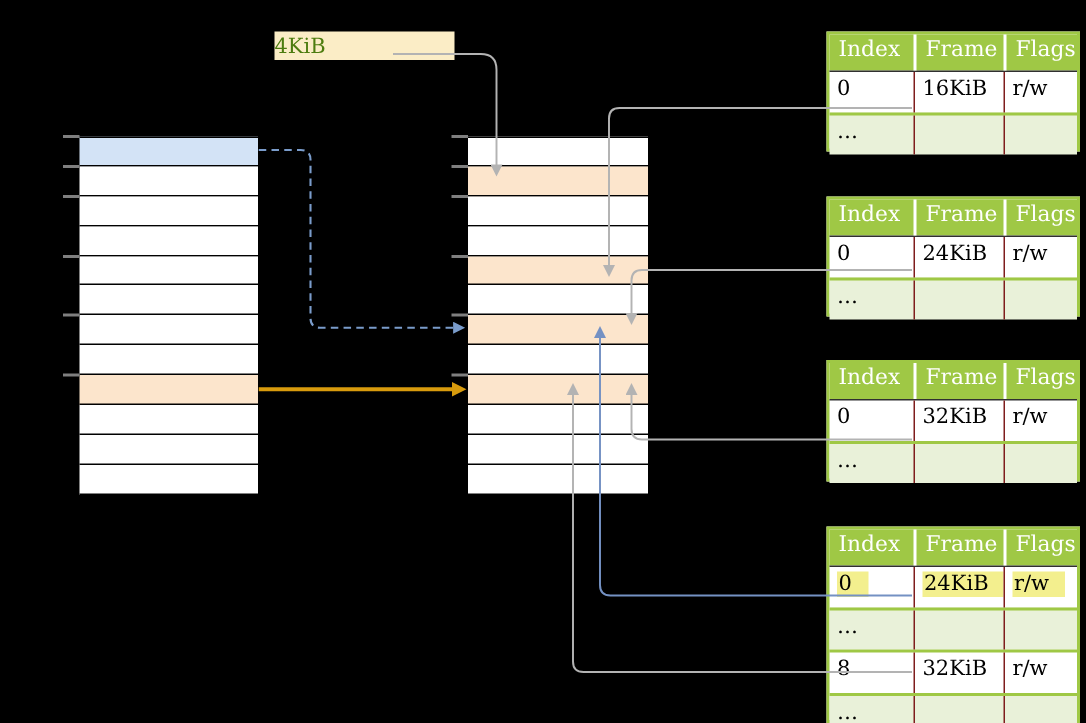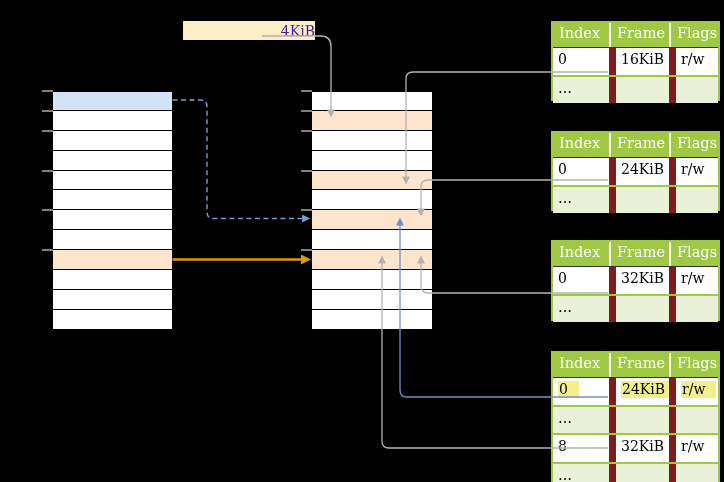--- a/index.html
+++ b/index.html
@@ -16,22 +16,22 @@
     --tick:#7F7F7F;
   }
   html,body{margin:0;padding:0;background:#000;}
   .canvas{
     position:relative;width:724px;height:482px;background:#000;
     overflow:hidden;font-family:"DejaVu Serif","Liberation Serif",serif;
   }
   
   .kib-box{
     position:absolute;left:183px;top:21px;width:120px;height:19px;
-    background:var(--cream);display:flex;align-items:center;justify-content:flex-end;
-    font-size:14px;color:#4c1d95;padding-left:12px;
+    background:var(--cream);display:flex;align-items:center;justify-content:flex-start;
+    font-size:14px;color:#4d7c0f;
   }
   
   .mem-col{position:absolute;box-sizing:content-box;}
   .mem-row{
     box-sizing:border-box;height:19.9px;border-bottom:1px solid #000;background:#fff;
   }
   .mem-row.first{border-top:1px solid #000;}
   .mem-row.blue{background:var(--blue-cell);}
   .mem-row.orange{background:var(--orange-cell);}
   .tick{position:absolute;width:11px;height:2px;background:var(--tick);}
@@ -45,21 +45,21 @@
   .pt-row.header .pt-cell{
     color:#fff;font-weight:normal;font-size:14.5px;padding:2px 0 0 6px;
     border-left:2px solid #fff;box-sizing:border-box;overflow:hidden;
   }
   .pt-row.header .pt-cell:first-child{border-left:none;}
   .pt-row.data{height:26.6px;border-top:2px solid var(--green);}
   .pt-row.data.first-data{border-top:1px solid #303030;}
   .pt-row.data.shaded{background:var(--light-green);}
   .pt-row.data .pt-cell{
     font-size:14px;color:#000;padding:3px 0 0 5px;box-sizing:border-box;
-    border-left:7px solid #7f1d1d;overflow:hidden;white-space:nowrap;
+    border-left:1px solid #7f1d1d;overflow:hidden;white-space:nowrap;
   }
   .pt-row.data .pt-cell:first-child{border-left:none;}
   .pt-row.data.last{height:auto;flex:1;}
   .hl{background:var(--highlight);padding:0 11px 1px 1px;}
   
   #arrows{position:absolute;left:0;top:0;width:724px;height:482px;pointer-events:none;}
 </style>
 </head>
 <body>
 

